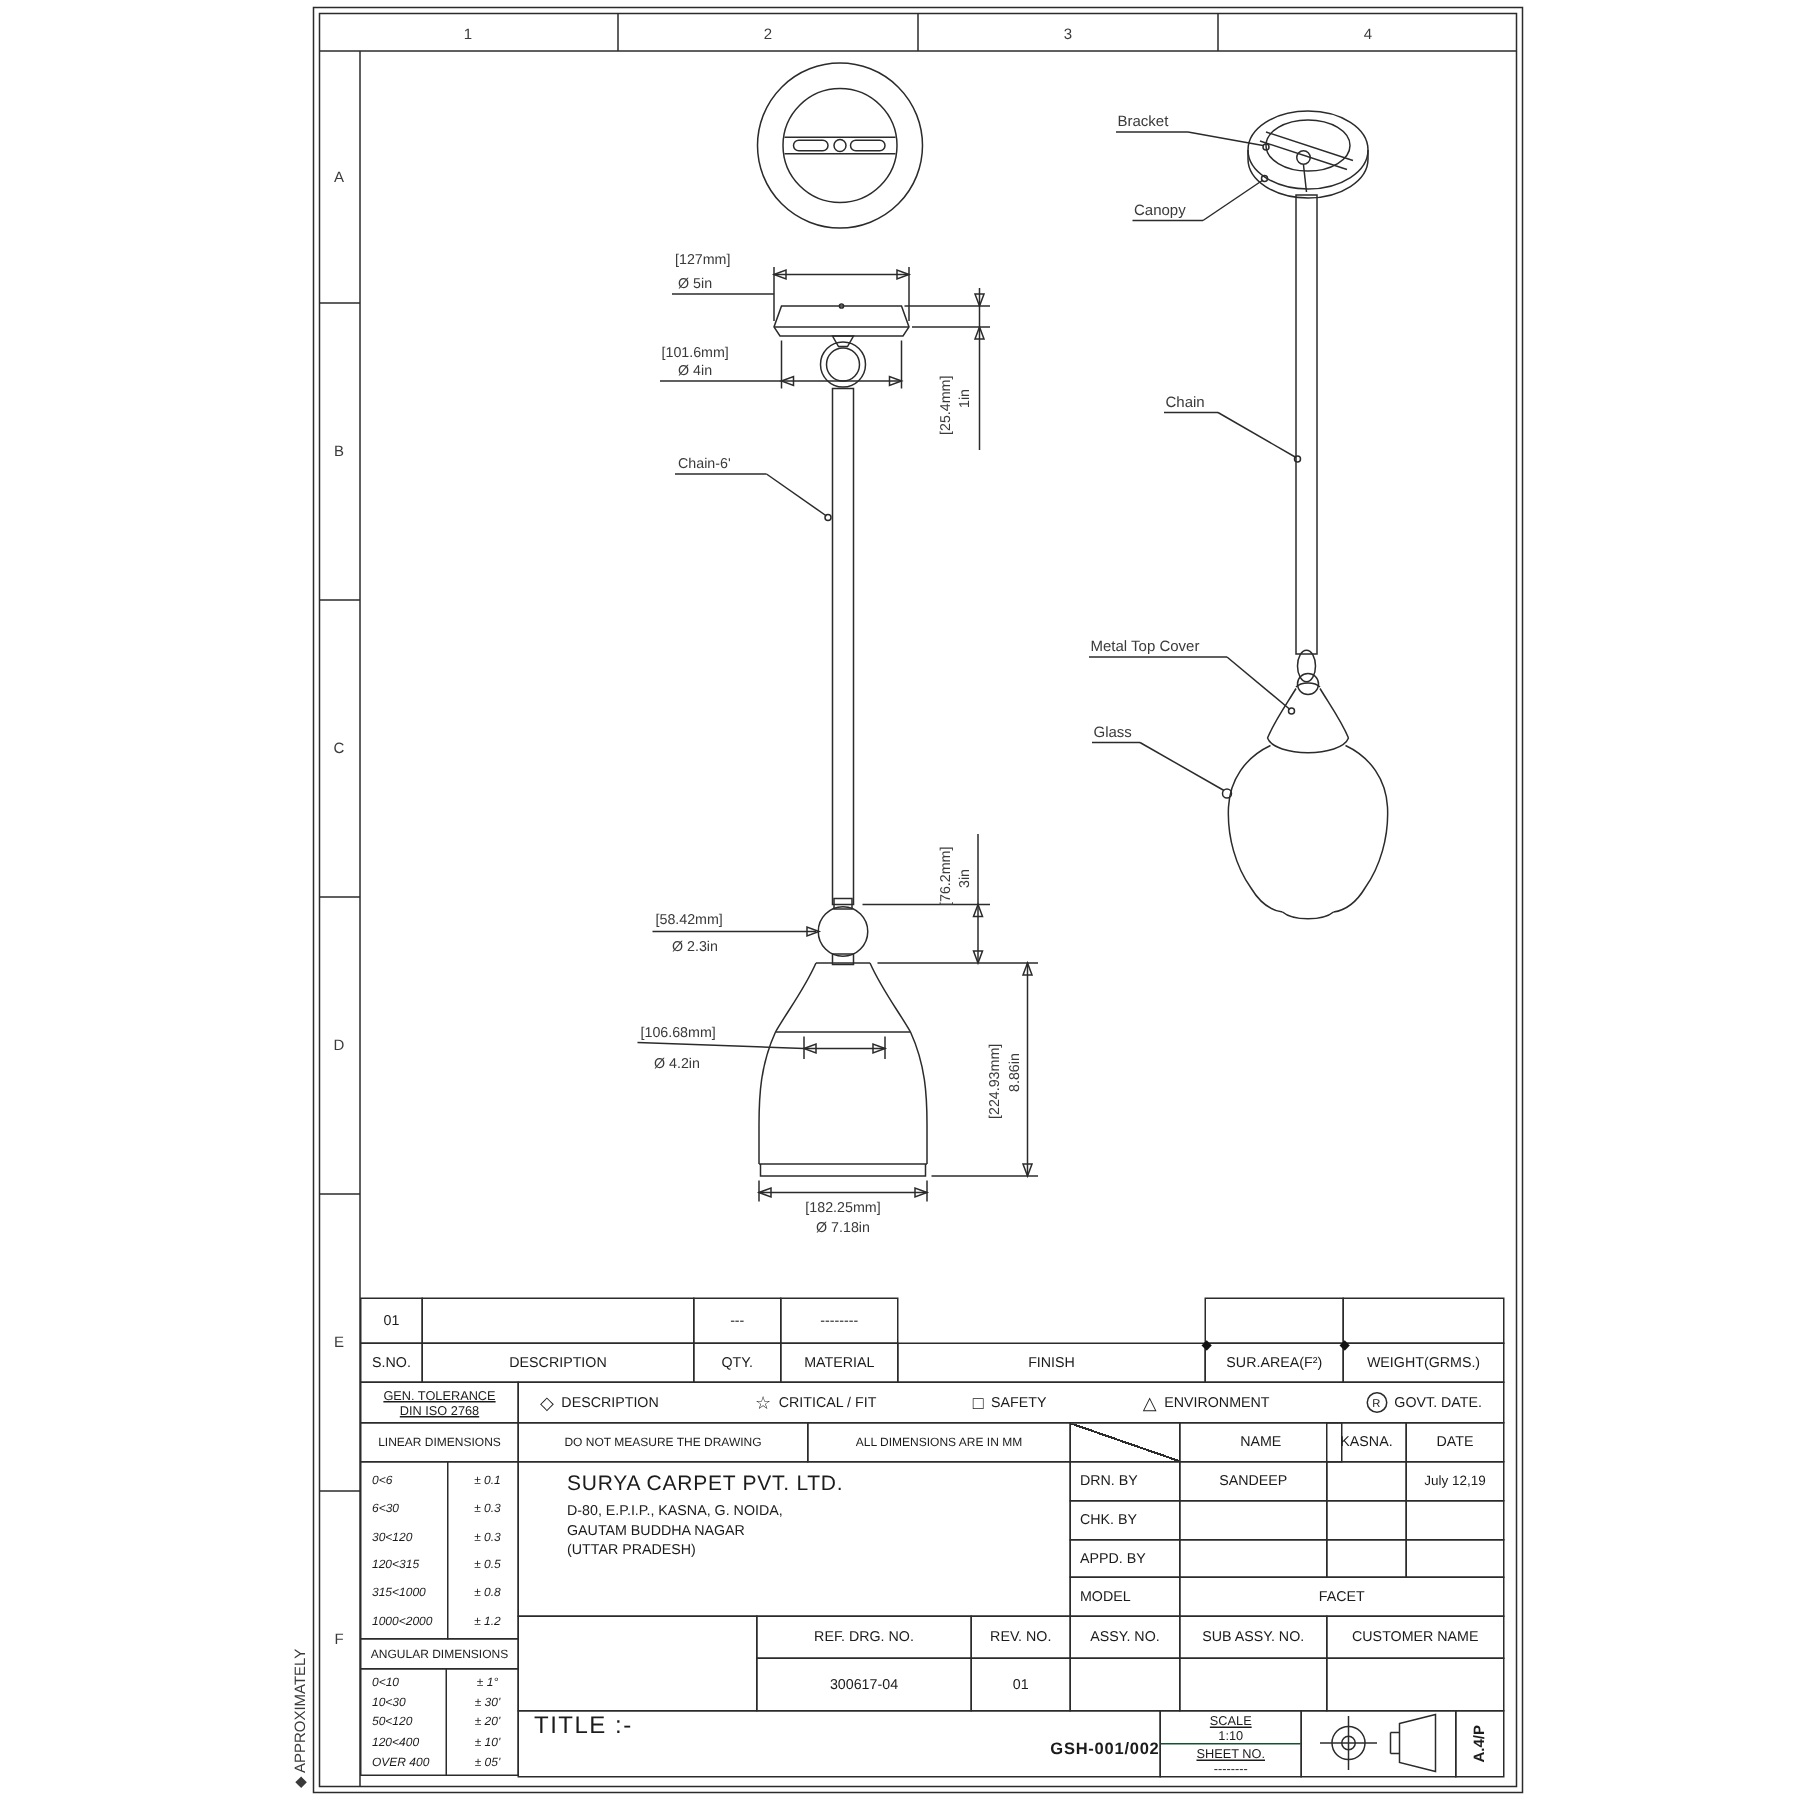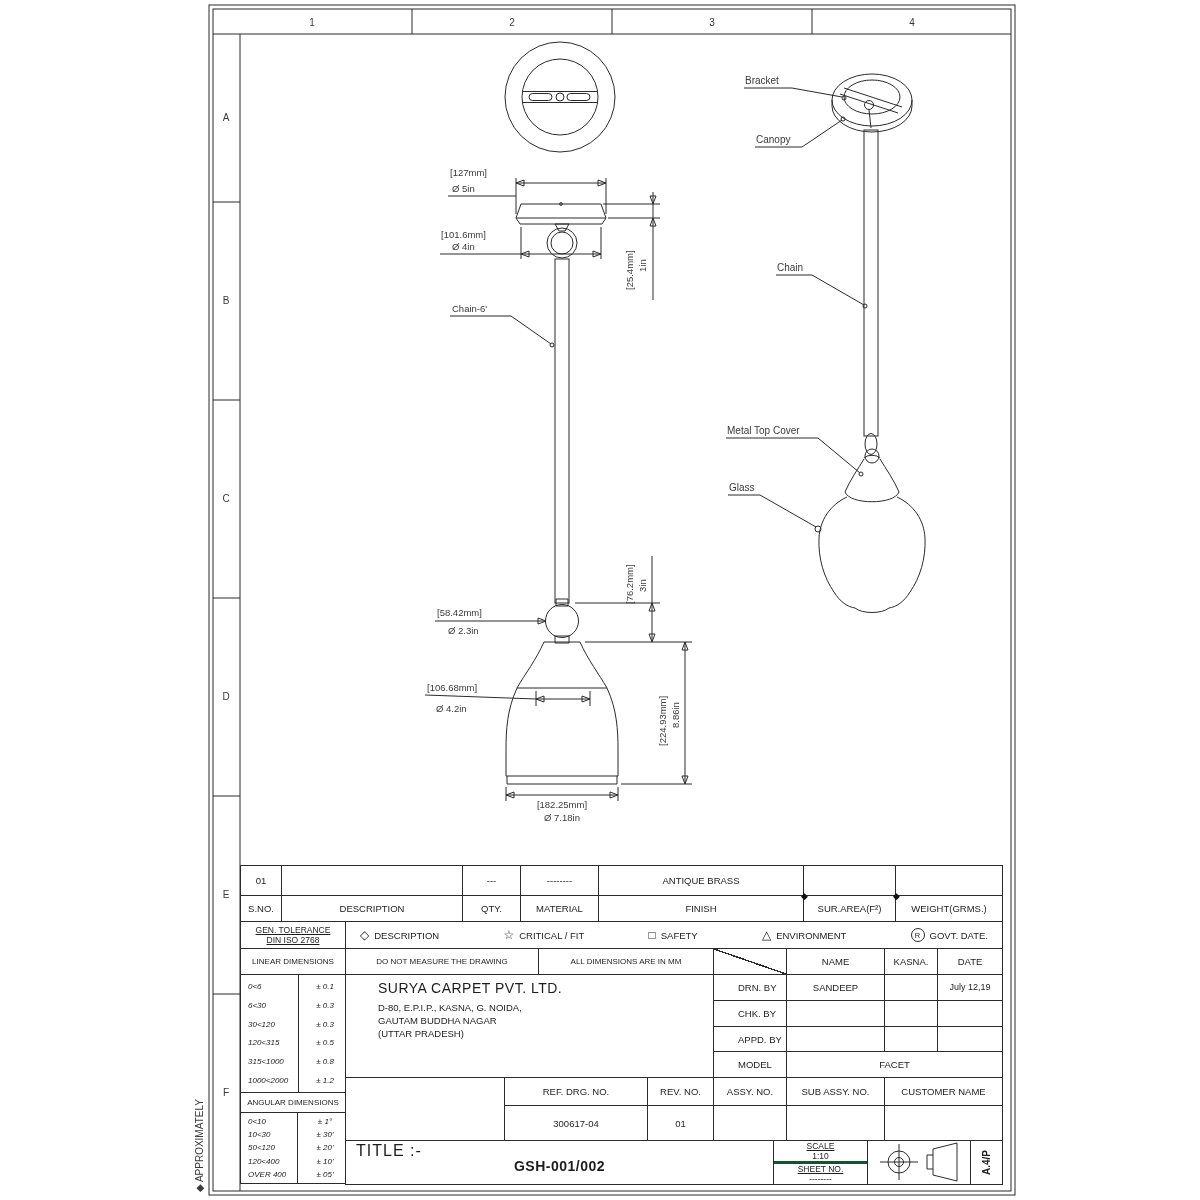--- a/index.html
+++ b/index.html
@@ -1,44 +1,44 @@
 <!DOCTYPE html>
 <html><head>
 <meta charset="utf-8">
 <style>
   html,body{margin:0;padding:0;background:#fff;}
   #page{position:relative;width:1200px;height:1200px;background:#fff;font-family:"Liberation Sans",sans-serif;overflow:hidden;}
   svg{position:absolute;left:0;top:0;}
   svg line,svg path,svg rect,svg circle,svg ellipse{stroke:#2b2b2b;fill:none;stroke-width:1;}
   svg text{fill:#3a3a3a;stroke:none;font-family:"Liberation Sans",sans-serif;}
   .cell{position:absolute;box-sizing:border-box;border:1px solid #2b2b2b;display:flex;align-items:center;justify-content:center;font-size:9.5px;color:#1c1c1c;text-align:center;line-height:11px;}
-  .al{justify-content:flex-start;padding-left:24px;text-align:left;}
+  .al{justify-content:flex-start;padding-left:6px;text-align:left;}
   .b{font-weight:normal;}
   .s8{font-size:8px;}
   .s9{font-size:9px;}
   .u{text-decoration:underline;}
   .vline{position:absolute;width:1px;background:#2b2b2b;}
   .tolcol{flex-direction:column;justify-content:space-around;align-items:stretch;font-size:8px;padding:2px 0;}
   .trow{display:flex;font-style:italic;}
   .trange{width:57px;padding-left:7px;text-align:left;}
   .ttol{flex:1;text-align:center;}
   .legend{justify-content:space-between;padding:0 14px;font-size:9.5px;}
   .li{display:inline-flex;align-items:center;gap:5px;white-space:nowrap;}
   .ic{font-size:12px;}
   .ricon{border:1px solid #2b2b2b;border-radius:50%;width:12px;height:12px;font-size:7.5px;display:inline-flex;align-items:center;justify-content:center;}
   .dmark{position:absolute;left:-3px;top:-5px;font-size:9px;color:#111;}
   .company{flex-direction:column;align-items:flex-start;justify-content:flex-start;padding:8px 0 0 32px;text-align:left;}
   .company .cname{font-size:14px;font-weight:normal;letter-spacing:.5px;margin-bottom:7px;}
   .company .caddr{font-size:9.5px;line-height:13px;}
   .titlecell{position:relative;}
   .titlelabel{position:absolute;left:10px;top:4px;font-size:16px;letter-spacing:1px;color:#1c1c1c;}
-  .titlenum{position:absolute;left:0;right:0;top:20px;text-align:center;font-size:14px;font-weight:bold;letter-spacing:.5px;}
+  .titlenum{position:absolute;left:0;right:0;top:20px;text-align:right;font-size:11px;font-weight:bold;letter-spacing:.5px;}
   .scalecell{flex-direction:column;align-items:stretch;padding:0;}
   .scalecell>div{flex:1;display:flex;flex-direction:column;align-items:center;justify-content:center;font-size:8.5px;line-height:10px;}
-  .scalecell>div:first-child{border-bottom:3px solid #14532d;text-align:right;}
+  .scalecell>div:first-child{border-bottom:1px solid #14532d;text-align:right;}
   .vert{transform:rotate(-90deg);white-space:nowrap;font-size:10px;font-weight:bold;}
 </style>
 </head>
 <body>
 
 <div id="page">
 
 <svg width="1200" height="1200" viewBox="0 0 1200 1200">
   <defs>
     <pattern id="chainP" width="14" height="17" patternUnits="userSpaceOnUse">
@@ -233,23 +233,20 @@
     </div>
 <div class="cell" style="left:281px;top:865px;width:182px;height:31px">
       <span></span>
     </div>
 <div class="cell" style="left:462px;top:865px;width:59px;height:31px">
       <span>---</span>
     </div>
 <div class="cell" style="left:520px;top:865px;width:79px;height:31px">
       <span>--------</span>
     </div>
-<div class="cell" style="left:598px;top:865px;width:206px;height:31px">
-      <span>ANTIQUE BRASS</span>
-    </div>
 <div class="cell" style="left:803px;top:865px;width:93px;height:31px">
       <span></span>
     </div>
 <div class="cell" style="left:895px;top:865px;width:108px;height:31px">
       <span></span>
     </div>
 
 <div class="cell" style="left:240px;top:895px;width:42px;height:27px">
       <span>S.NO.</span>
     </div>
@@ -304,21 +301,21 @@
 <div class="cell s8" style="left:240px;top:948px;width:106px;height:27px">
       <span>LINEAR DIMENSIONS</span>
     </div>
 <div class="cell s8" style="left:345px;top:948px;width:194px;height:27px">
       <span>DO NOT MEASURE THE DRAWING</span>
     </div>
 <div class="cell s8" style="left:538px;top:948px;width:176px;height:27px">
       <span>ALL DIMENSIONS ARE IN MM</span>
     </div>
 <div class="cell" style="left:713px;top:948px;width:74px;height:27px;background:linear-gradient(to right top,transparent 48.5%,#2b2b2b 48.5%,#2b2b2b 51.5%,transparent 51.5%)"></div>
-<div class="cell" style="left:786px;top:948px;width:99px;height:27px">
+<div class="cell" style="left:786px;top:948px;width:109px;height:27px">
       <span>NAME</span>
     </div>
 <div class="cell" style="left:884px;top:948px;width:54px;height:27px">
       <span>KASNA.</span>
     </div>
 <div class="cell" style="left:937px;top:948px;width:66px;height:27px">
       <span>DATE</span>
     </div>
 
 <div class="cell tolcol" style="left:240px;top:974px;width:106px;height:119px">

